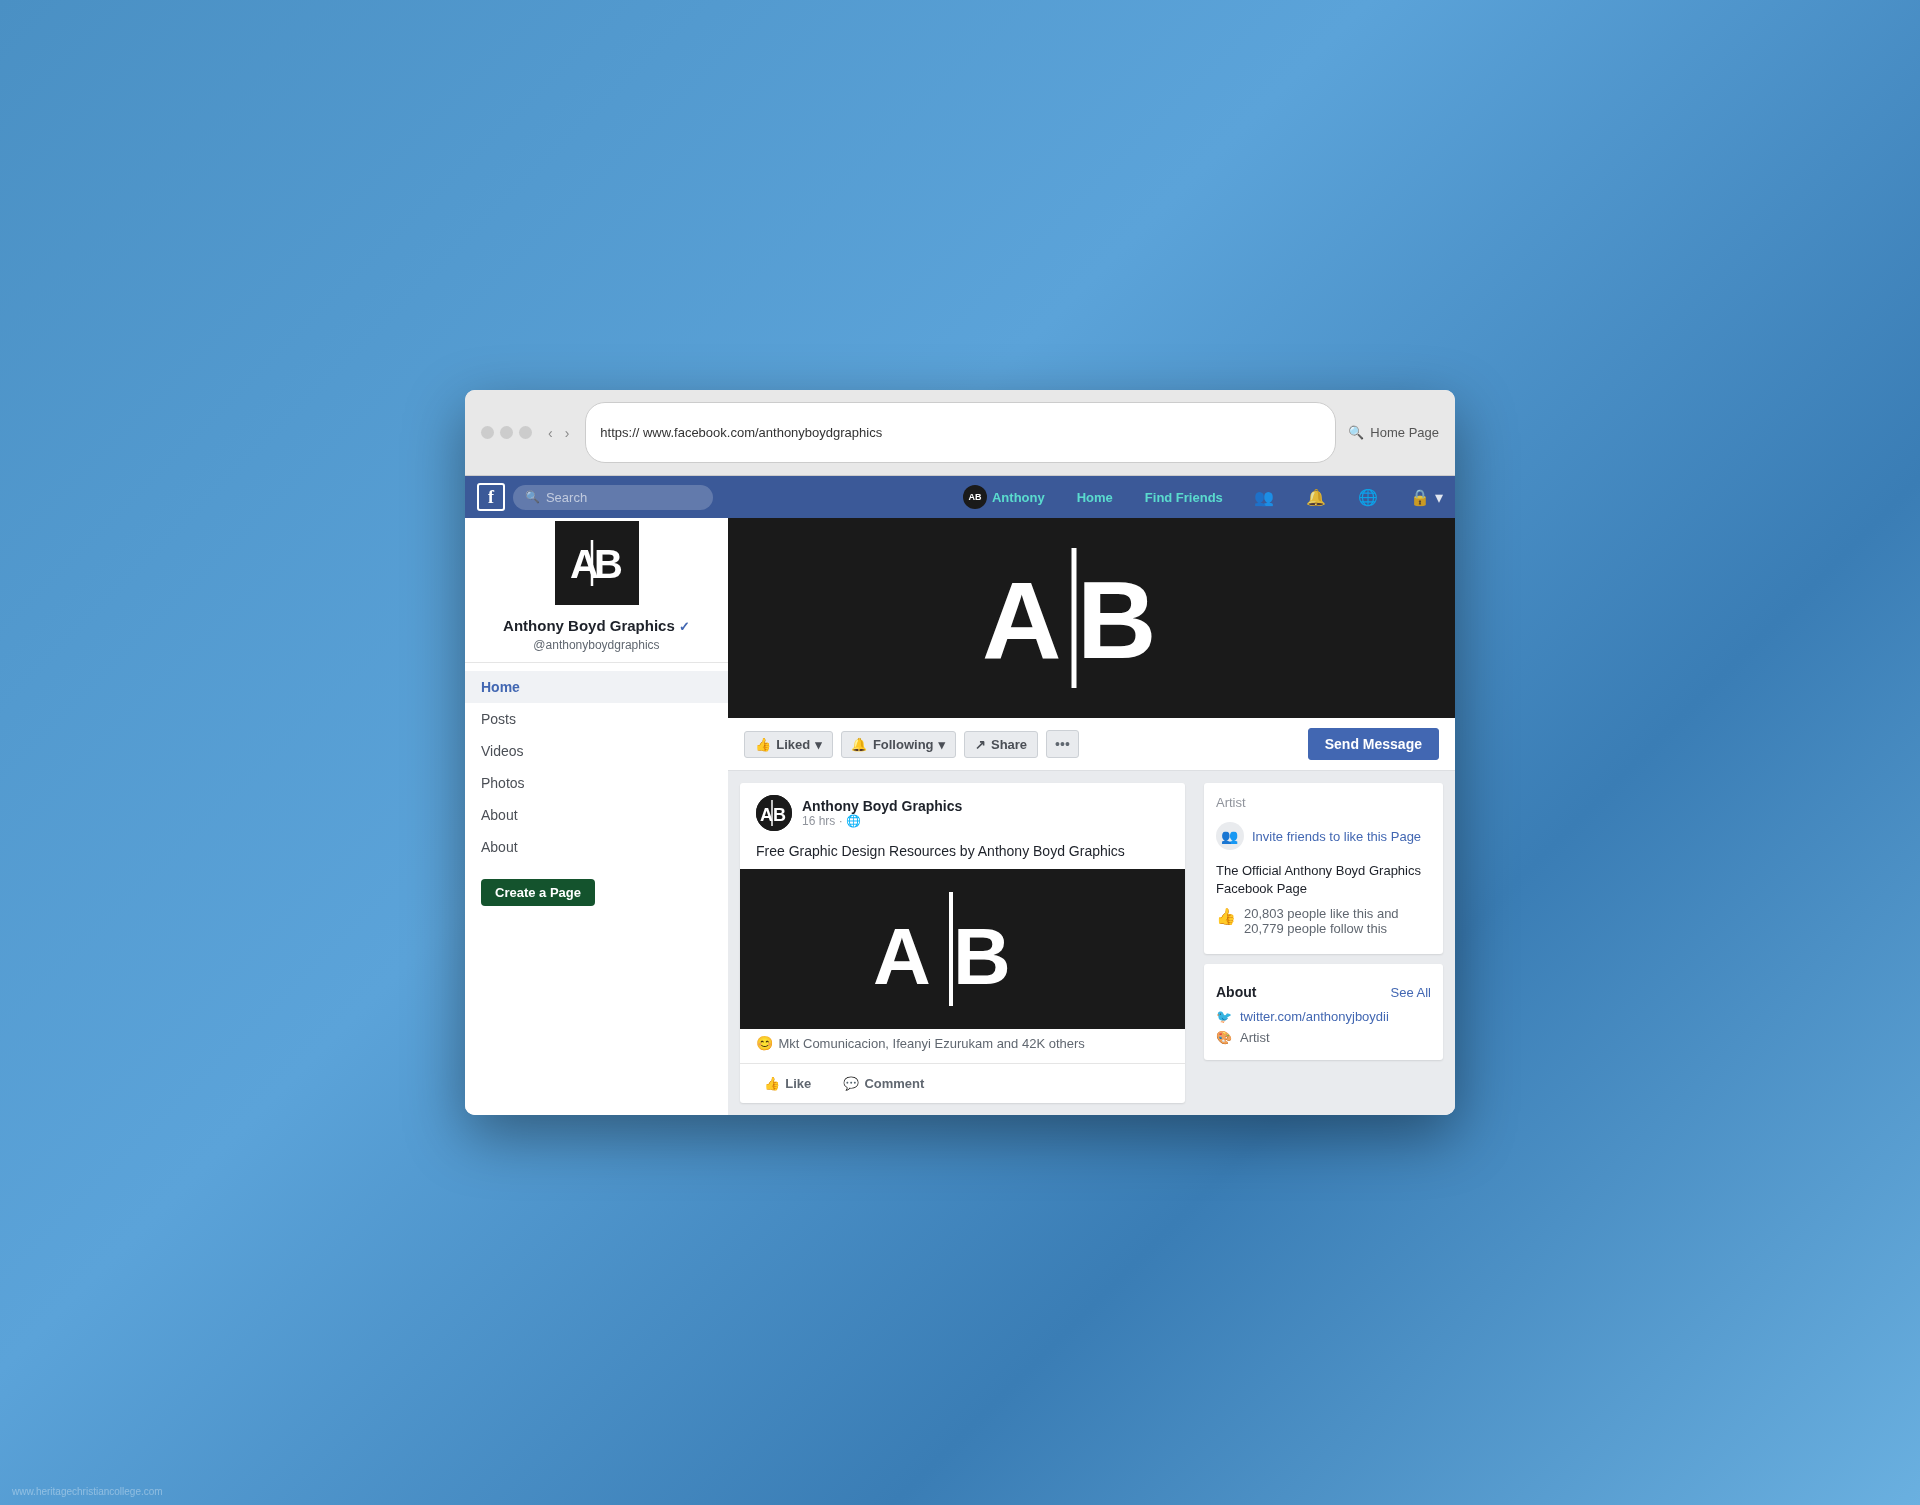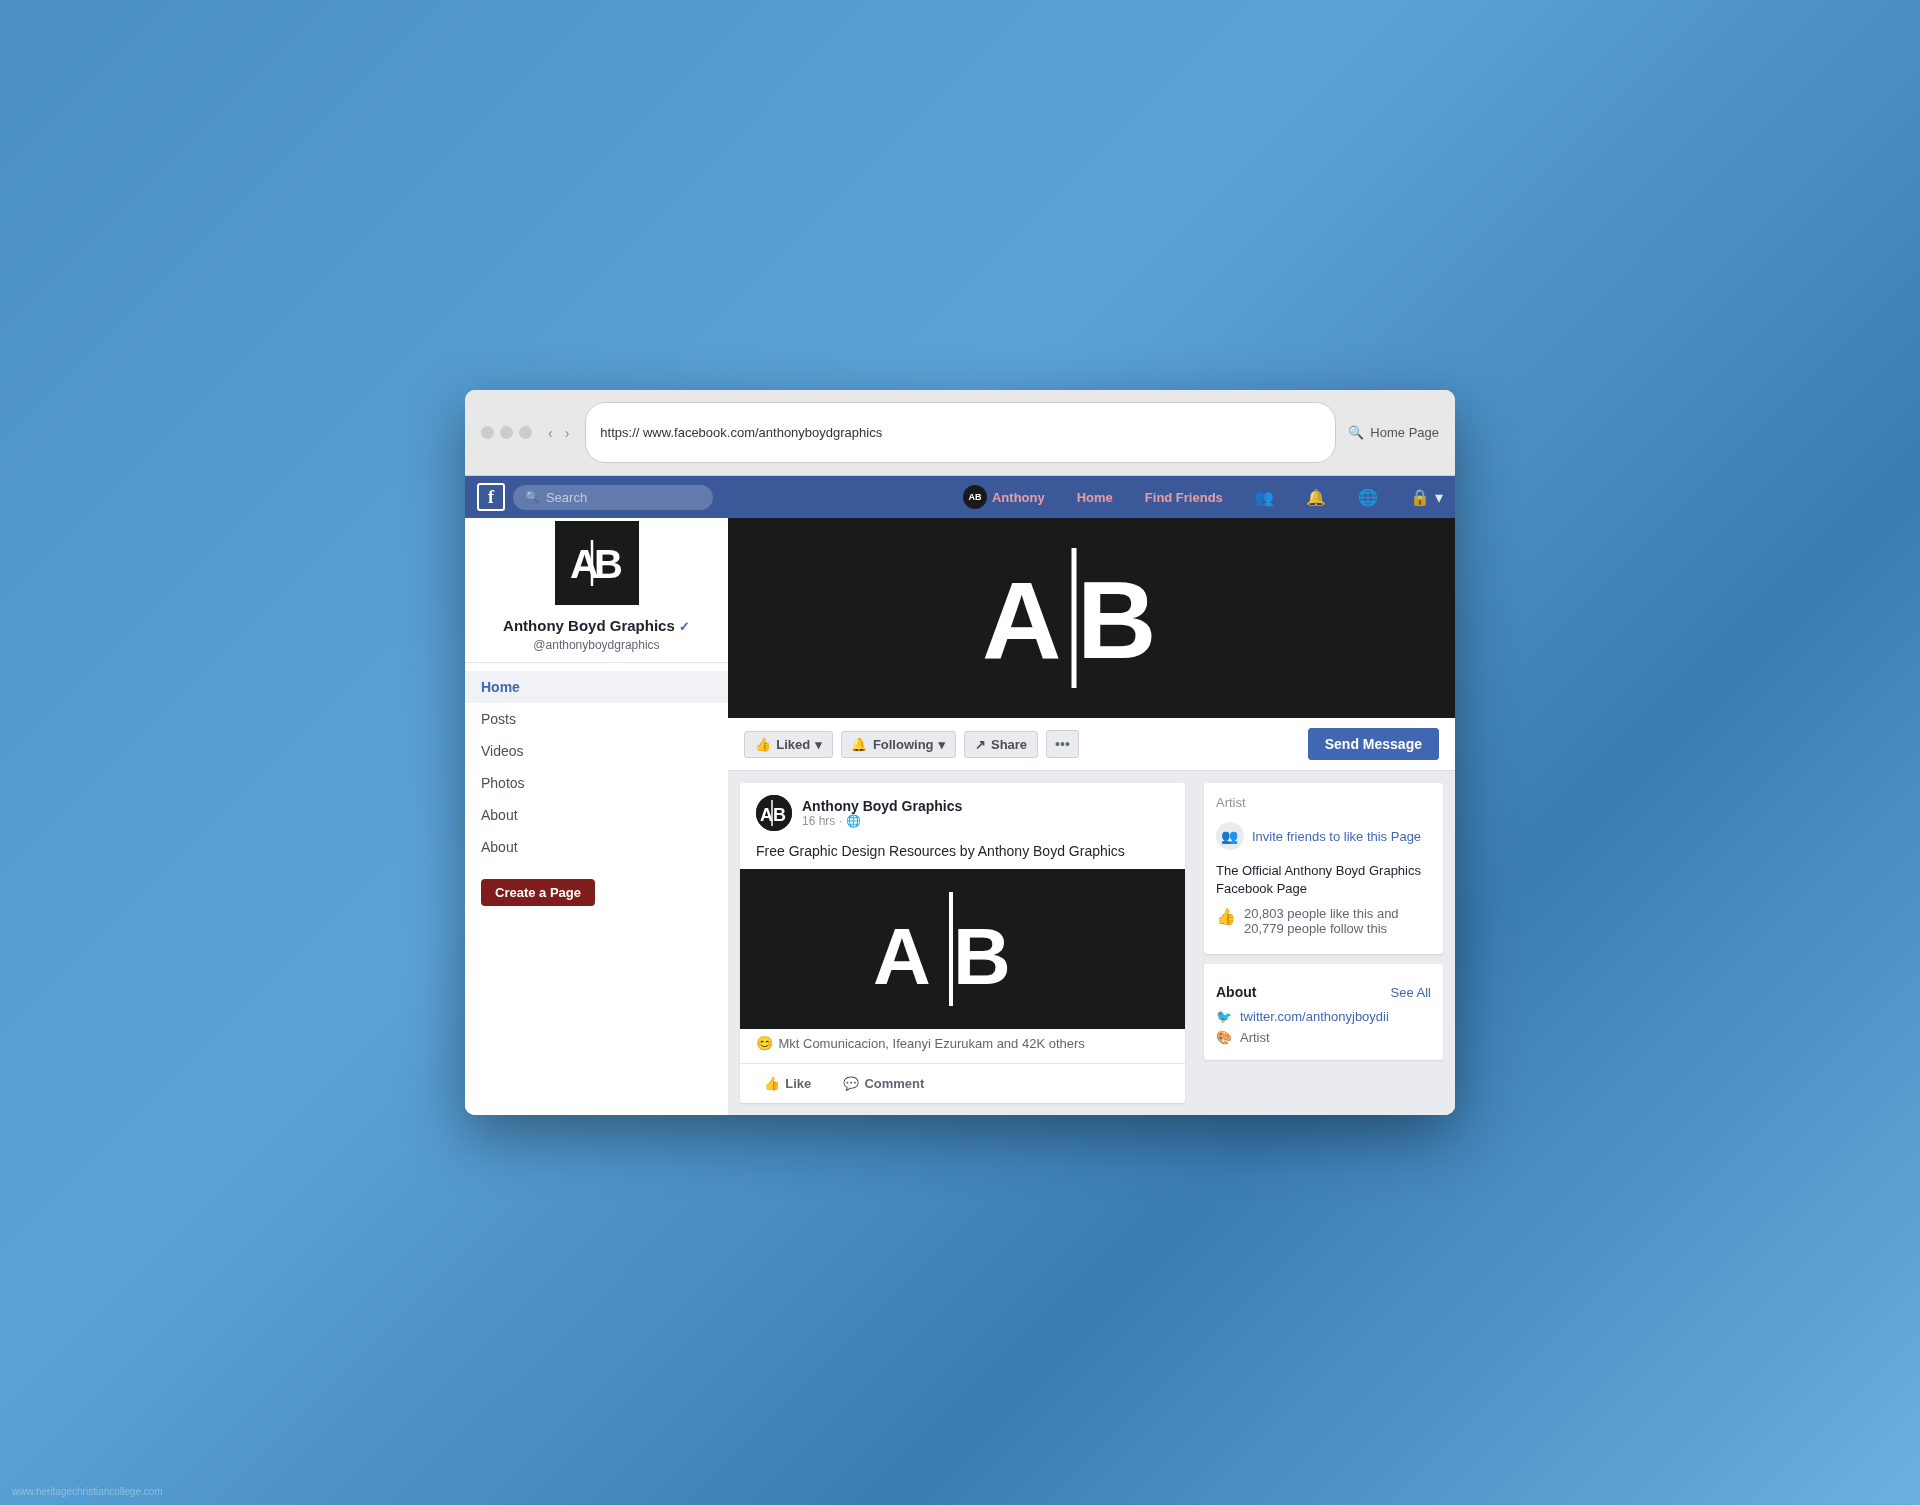--- a/index.html
+++ b/index.html
@@ -133,21 +133,21 @@
     .fb-search-bar input::placeholder { color: rgba(255,255,255,0.6); }
 
     .fb-nav-right {
       margin-left: auto;
       display: flex;
       align-items: center;
       gap: 32px;
     }
 
     .fb-nav-link {
-      color: #fca5a5;
+      color: #5eead4;
       font-size: 13px;
       font-weight: 600;
       cursor: pointer;
       opacity: 0.9;
     }
 
     .fb-nav-icon {
       color: white;
       font-size: 16px;
       cursor: pointer;
@@ -240,21 +240,21 @@
       cursor: pointer;
       text-decoration: none;
     }
     .sidebar-nav-item.active {
       color: #4267b2;
       font-weight: 600;
       background: #f0f2f5;
     }
 
     .create-page-btn {
-      background: #7f1d1d;
+      background: #14532d;
       color: white;
       border: none;
       border-radius: 4px;
       padding: 6px 14px;
       font-size: 13px;
       font-weight: 600;
       cursor: pointer;
       margin: 8px 16px;
     }
 

